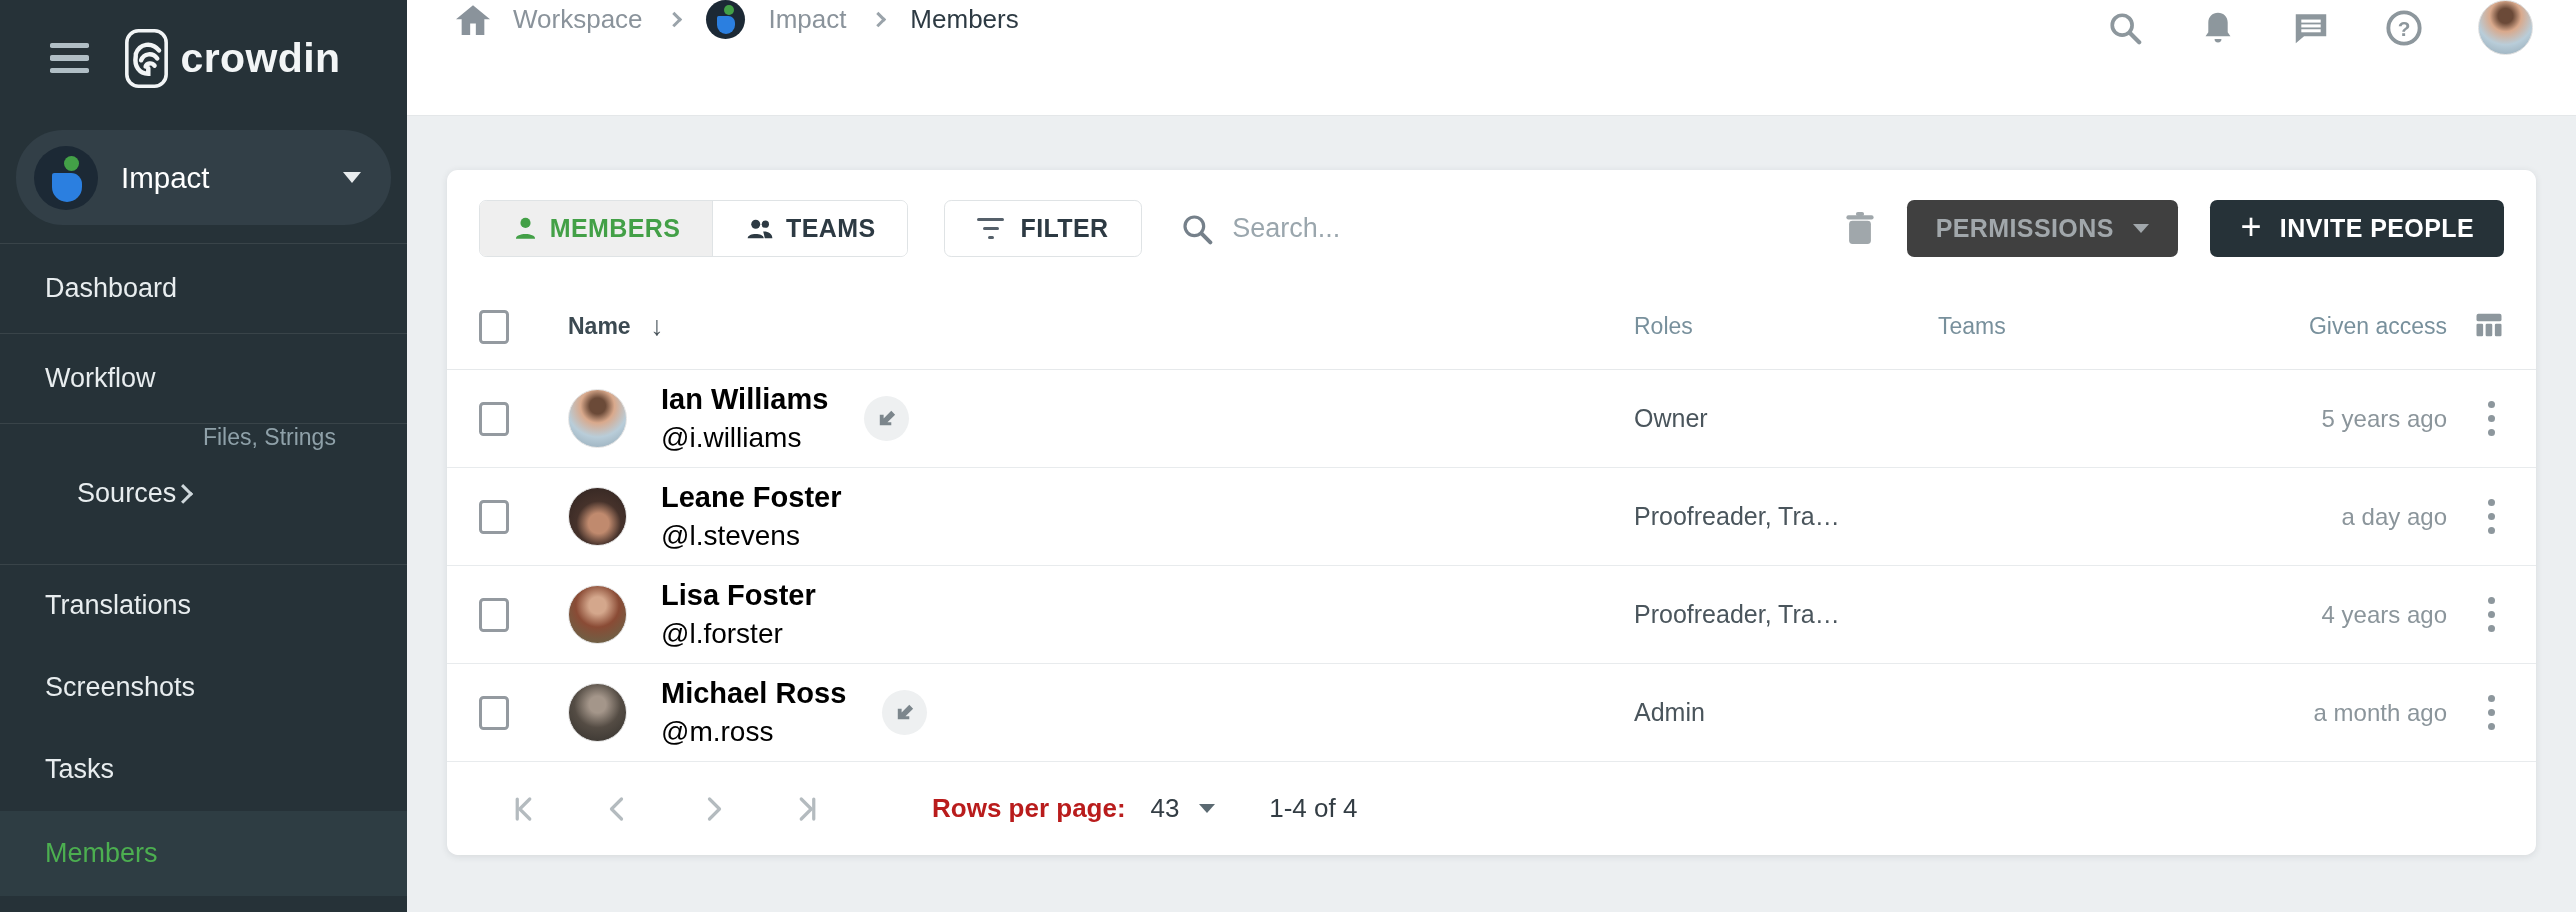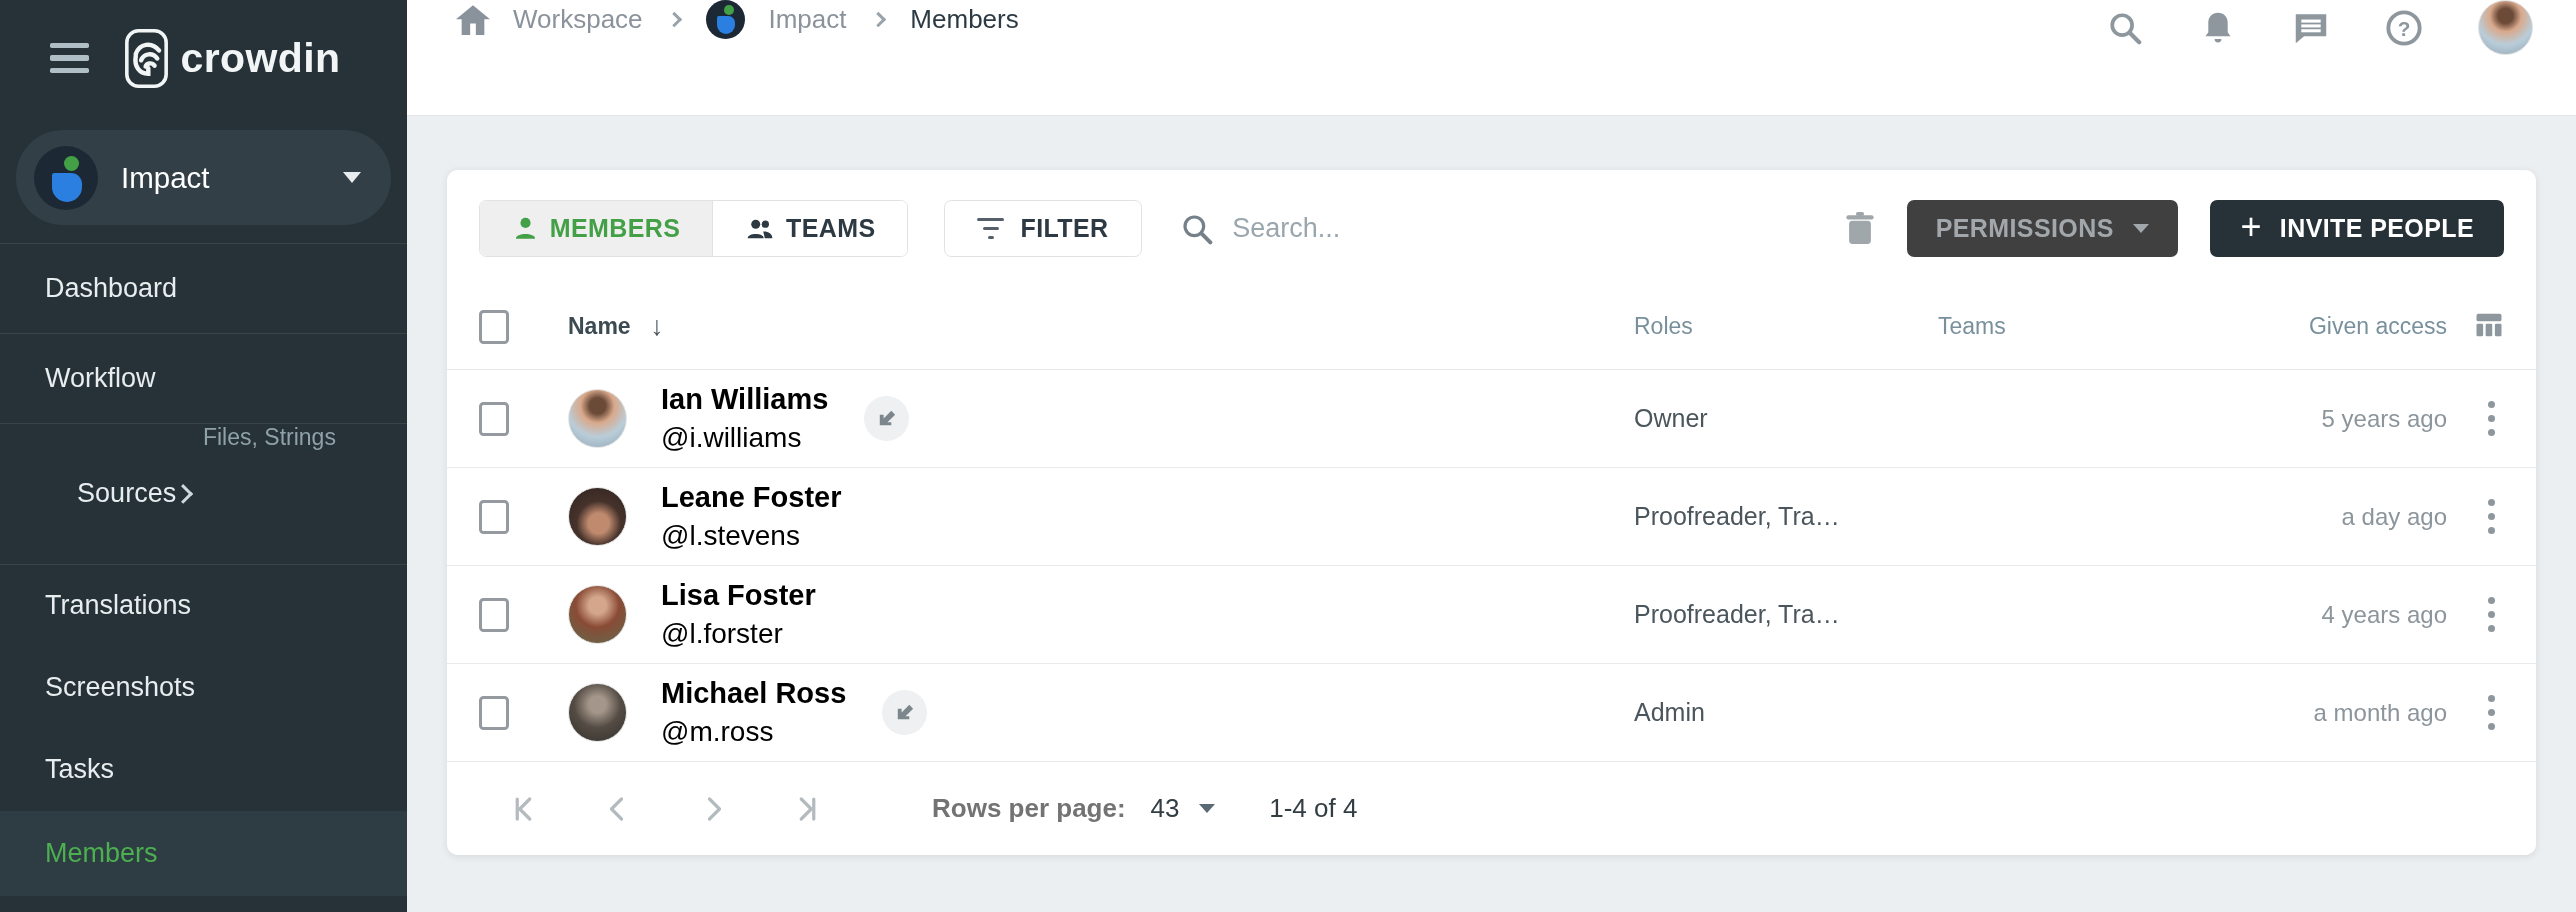--- a/index.html
+++ b/index.html
@@ -93,21 +93,21 @@
   .login-badge { width:45px; height:45px; border-radius:50%; background:#eef0f1; margin-left:36px; display:flex; align-items:center; justify-content:center; }
   .cell-roles { font-size:25px; color:#4a555c; }
   .cell-teams { font-size:25px; color:#4a555c; }
   .cell-access { font-size:24px; color:#8b959b; text-align:right; }
   .kebab { justify-self:end; background:none; border:none; cursor:pointer; display:flex; flex-direction:column; gap:7.2px; padding:9px; }
   .kebab i { width:7.2px; height:7.2px; border-radius:50%; background:#8d979d; }
 
   
   .pagination { flex:1; display:flex; align-items:center; padding:0 32px; gap:0; }
   .pg-btn { background:none; border:none; cursor:pointer; display:flex; align-items:center; justify-content:center; width:93px; height:54px; }
-  .pg-label { font-size:26px; font-weight:bold; color:#737373; margin-left:81px; }
+  .pg-label { font-size:26px; font-weight:bold; color:#b91c1c; margin-left:81px; }
   .pg-value { font-size:26px; color:#333d44; margin-left:25px; cursor:pointer; display:flex; align-items:center; gap:19.7px; }
   .pg-caret { width:0; height:0; border-left:8px solid transparent; border-right:8px solid transparent; border-top:9.8px solid #5b6a72; }
   .pg-range { font-size:26px; color:#333d44; margin-left:54px; }
 </style>
 </head>
 <body>
 
 <div class="app">
 
   <aside class="sidebar">

